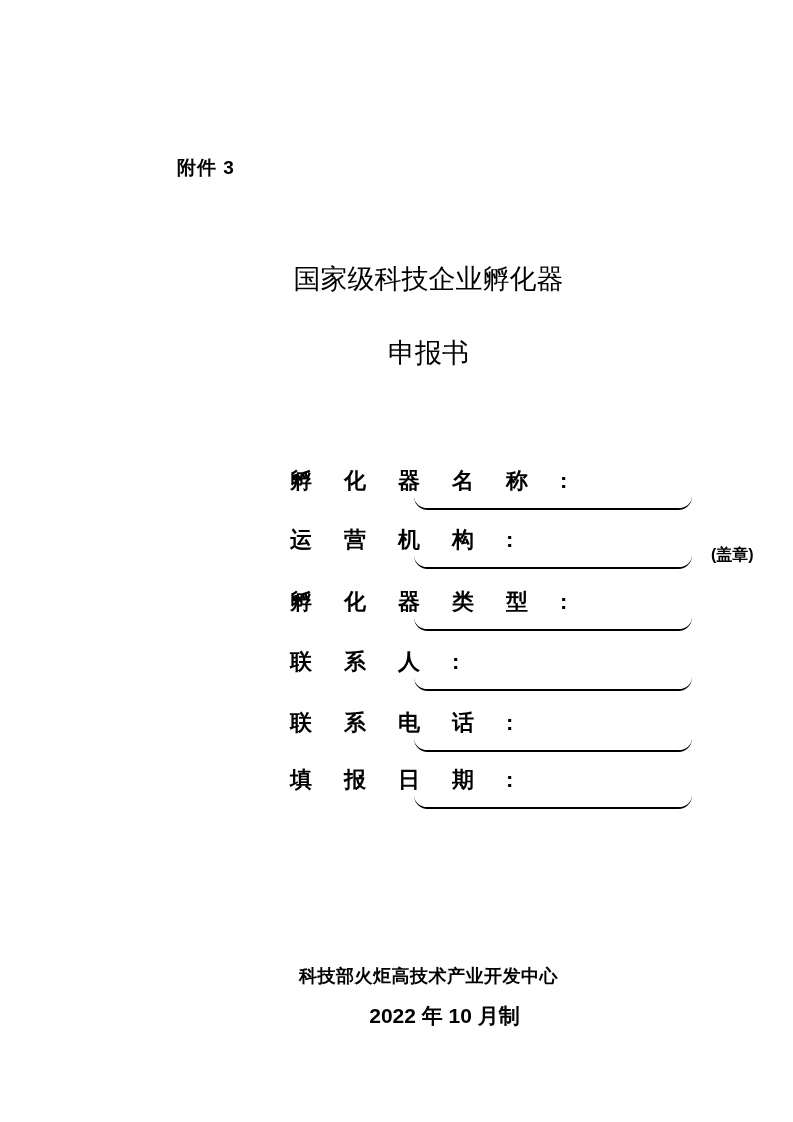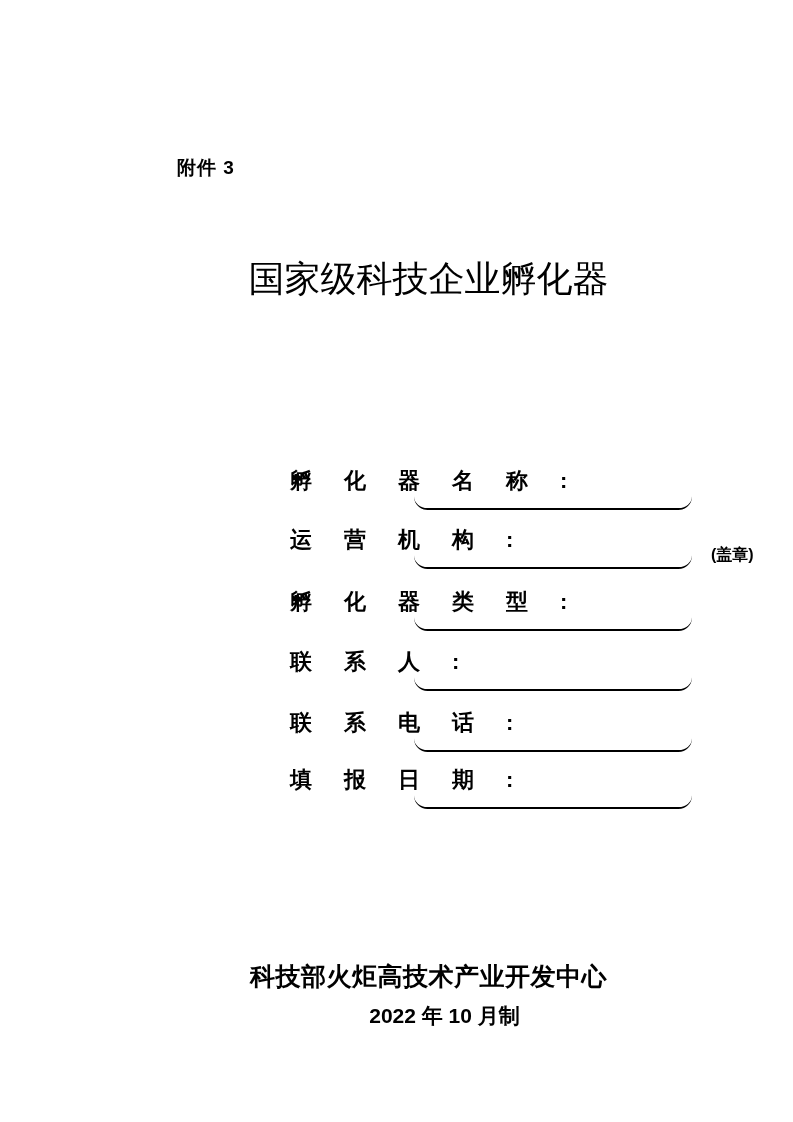--- a/index.html
+++ b/index.html
@@ -25,21 +25,21 @@
     left: 113px; top: 92px;
     font-size: 19px; line-height: 24px;
     letter-spacing: 1px;
   }
   .title-block {
     position: absolute;
     left: 0; right: 0; top: 170px;
     text-align: center;
   }
   .title-line {
-    font-size: 36px;
+    font-size: 27px;
     line-height: 58px;
     letter-spacing: 0px;
     white-space: pre;
   }
   .fields {
     position: absolute; left: 0; top: 0; width: 100%;
   }
   .field-row {
     position: absolute;
     left: 178px;
@@ -73,41 +73,42 @@
     font-size: 16px;
     line-height: 29px;
     margin-left: 3px;
     align-self: flex-end;
     letter-spacing: 0px;
   }
   .footer-org {
     position: absolute;
     left: 0; right: 0; top: 899px;
     text-align: center;
-    font-size: 25px; line-height: 26px;
+    font-size: 18px; line-height: 26px;
     letter-spacing: 0.5px;
   }
   .footer-date {
     position: absolute;
     left: 0; right: 0; top: 939px;
     text-align: center;
     font-size: 21px; line-height: 26px;
     white-space: pre;
     padding-left: 32px;
   }
 </style>
 </head>
 <body>
 
 <div class="page">
 
   <div class="attachment hei">附件 3</div>
 
   <div class="title-block">
     <div class="title-line song">国家级科技企业孵化器</div>
+    <div class="title-line song">申报书</div>
   </div>
 
   <div class="fields">
 
     <div class="field-row row-0">
       <span class="flabel hei justify-chars">
           <span>孵</span>
           <span>化</span>
           <span>器</span>
           <span>名</span>

